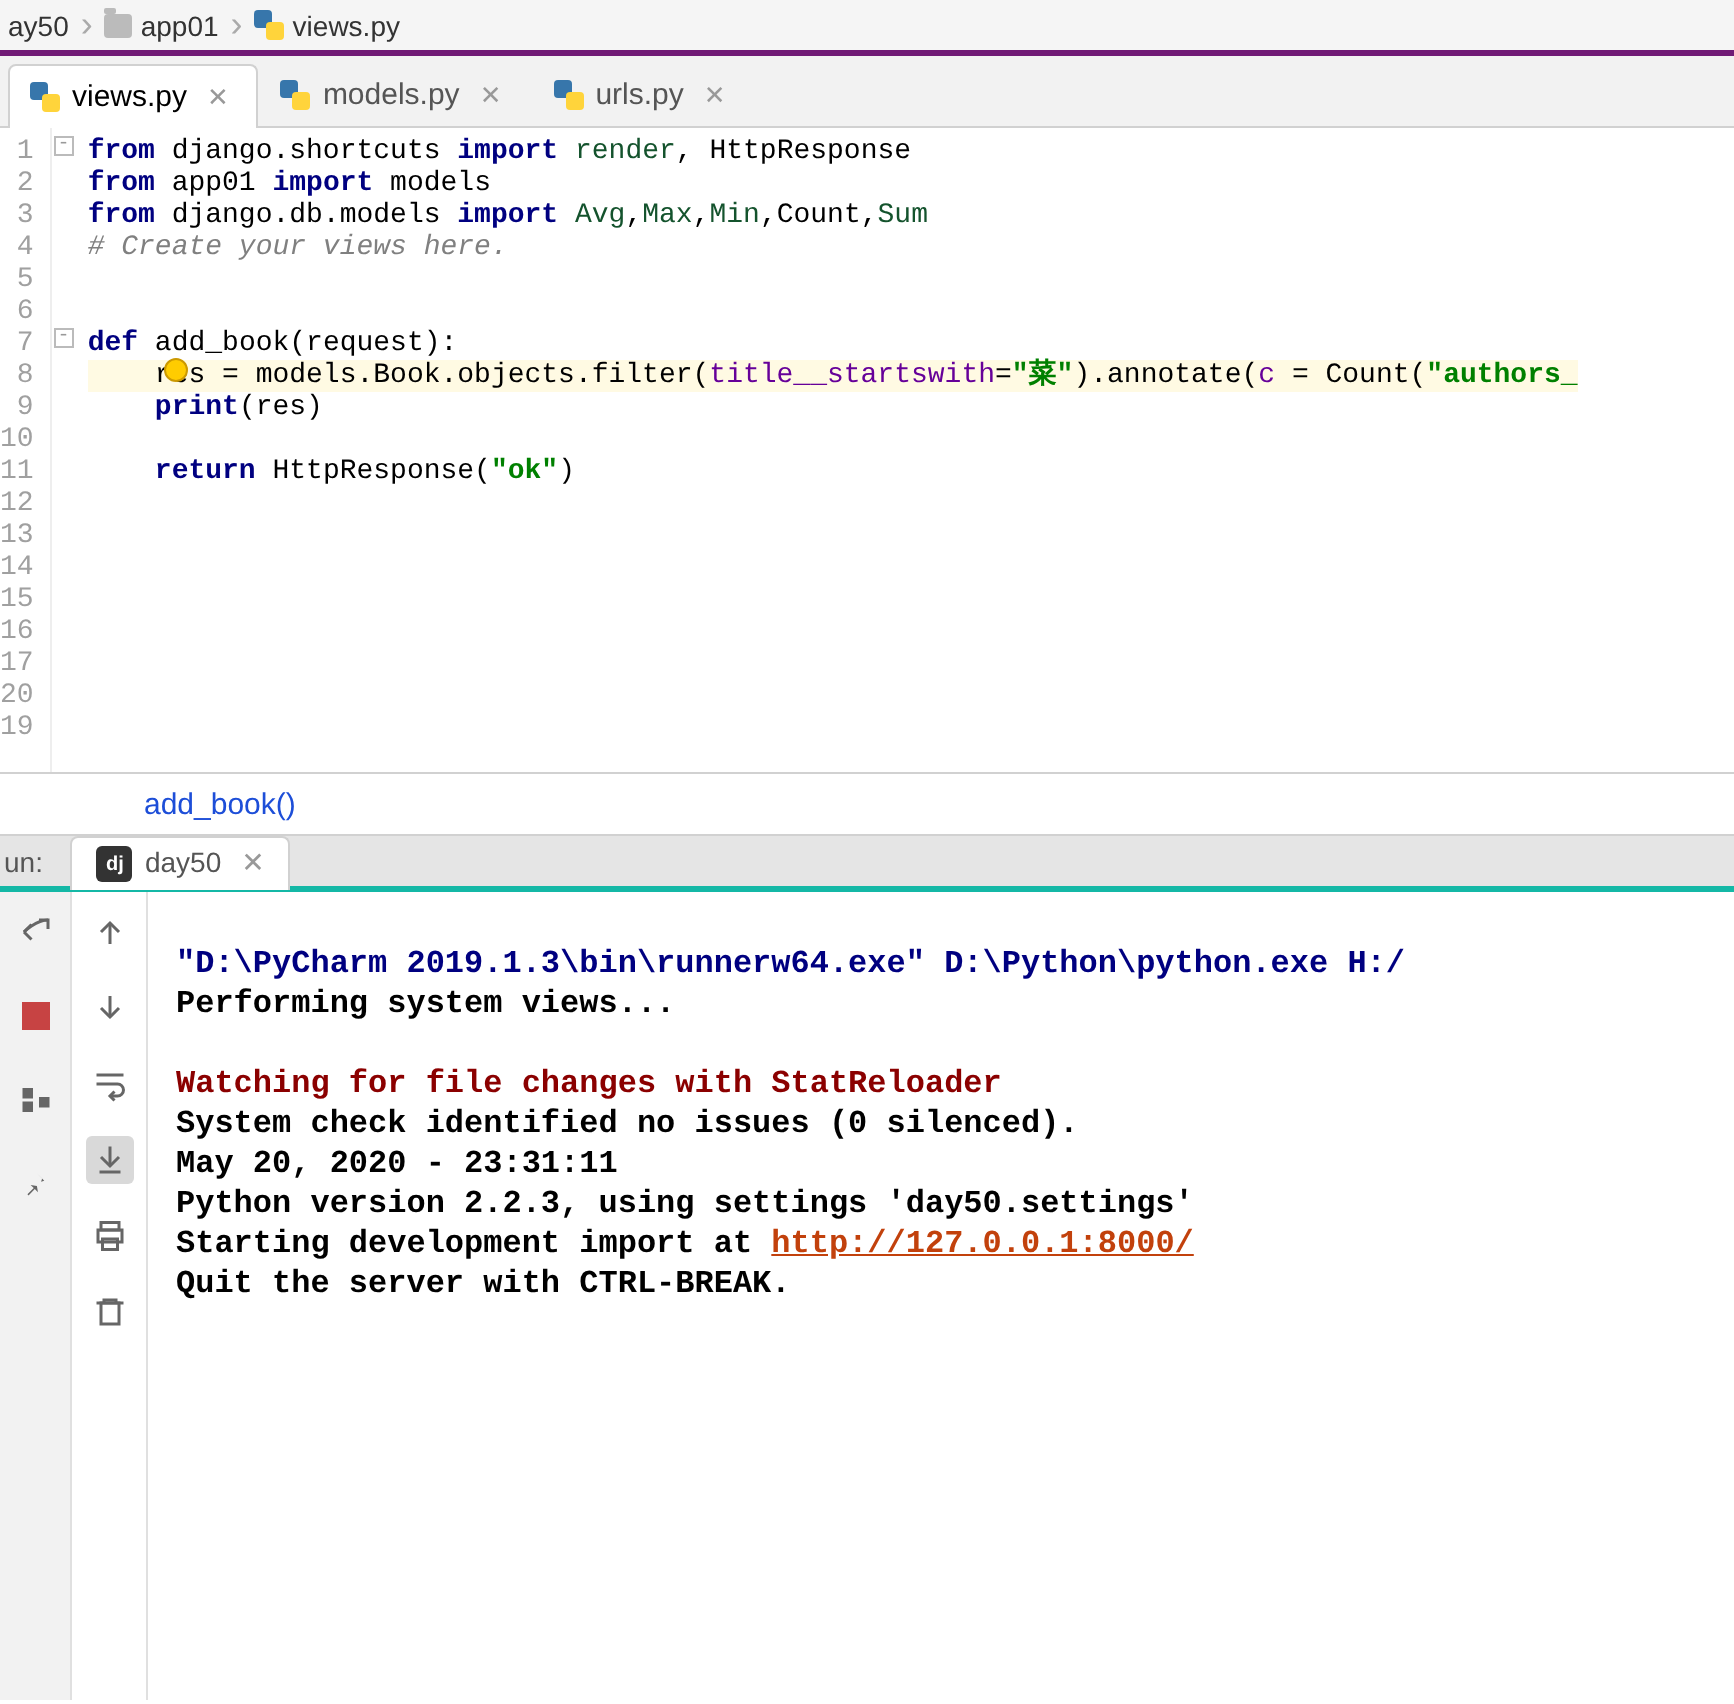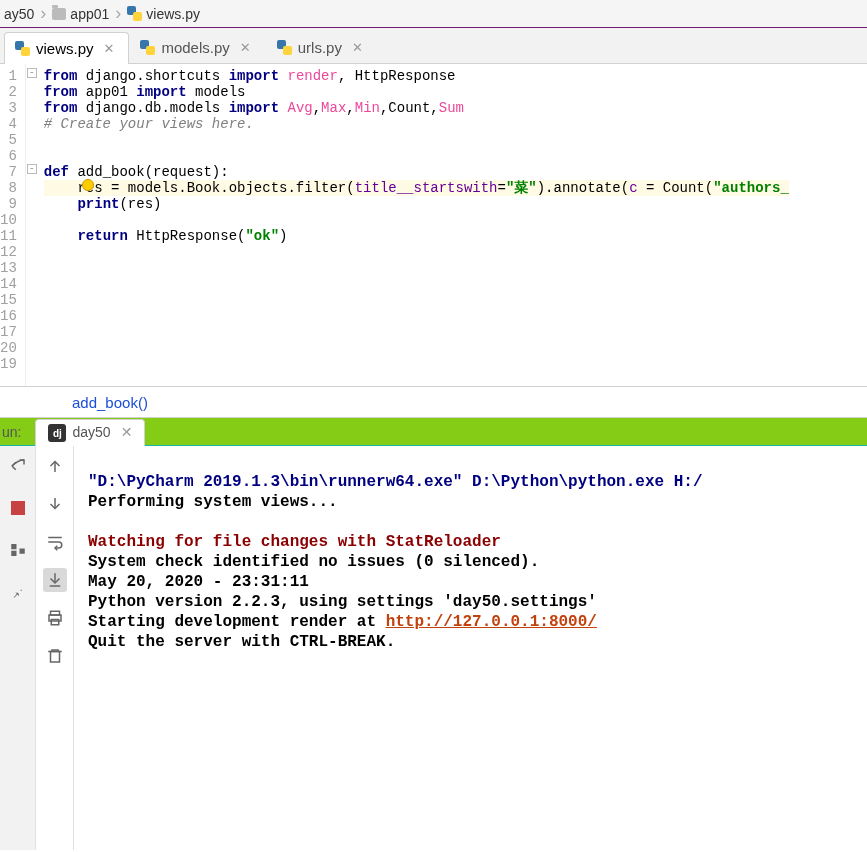--- a/index.html
+++ b/index.html
@@ -11,21 +11,21 @@
     width: 867px;
     height: 852px;
     overflow: hidden;
     position: relative;
   }
   .breadcrumb {
     display: flex;
     align-items: center;
     height: 28px;
     padding: 0 4px;
-    border-bottom: 1px solid #701a75;
+    border-bottom: 3px solid #701a75;
     background: #f5f5f5;
     gap: 4px;
     font-size: 14px;
     color: #333;
   }
   .breadcrumb .sep {
     color: #aaa;
     font-size: 18px;
     margin: 0 2px;
   }
@@ -121,21 +121,21 @@
     text-align: center;
     line-height: 8px;
   }
   .code {
     padding: 4px 0 0 4px;
     white-space: pre;
     overflow: hidden;
   }
   .code div { height: 16px; }
   .kw { color: #000080; font-weight: bold; }
-  .dim { color: #ec4899; }
+  .dim { color: #14532d; }
   .comment { color: #808080; font-style: italic; margin-top: 48px; }
   .str { color: #008000; font-weight: bold; }
   .param { color: #660099; }
   .hl { background: #fffae3; display: block; }
   .bp {
     position: absolute;
     width: 12px; height: 12px;
     background: #ffcc00;
     border: 1px solid #cc9900;
     border-radius: 50%;
@@ -151,22 +151,22 @@
     display: flex;
     align-items: center;
     padding-left: 72px;
     color: #1d4ed8;
     font-size: 15px;
     background: #fff;
   }
 
   .run-panel-header {
     height: 28px;
-    background: #84cc16;
-    border-bottom: 1px solid #14b8a6;
+    background: #e5e5e5;
+    border-bottom: 3px solid #14b8a6;
     display: flex;
     align-items: center;
     padding-left: 2px;
     font-size: 14px;
     color: #555;
   }
   .run-tab {
     display: flex;
     align-items: flex-start;
     gap: 6px;
@@ -396,16 +396,16 @@
     </div>
   </div>
   <div class="console">
 <span class="c-blue">"D:\PyCharm 2019.1.3\bin\runnerw64.exe" D:\Python\python.exe H:/</span>
 <span>Performing system views...</span>
 
 <span class="c-red">Watching for file changes with StatReloader</span>
 <span>System check identified no issues (0 silenced).</span>
 <span>May 20, 2020 - 23:31:11</span>
 <span>Python version 2.2.3, using settings 'day50.settings'</span>
-<span>Starting development render at </span><span class="c-link">http://127.0.0.1:8000/</span>
+<span>Starting development import at </span><span class="c-link">http://127.0.0.1:8000/</span>
 <span>Quit the server with CTRL-BREAK.</span>
 </div>
 </div>
 
 </body></html>

